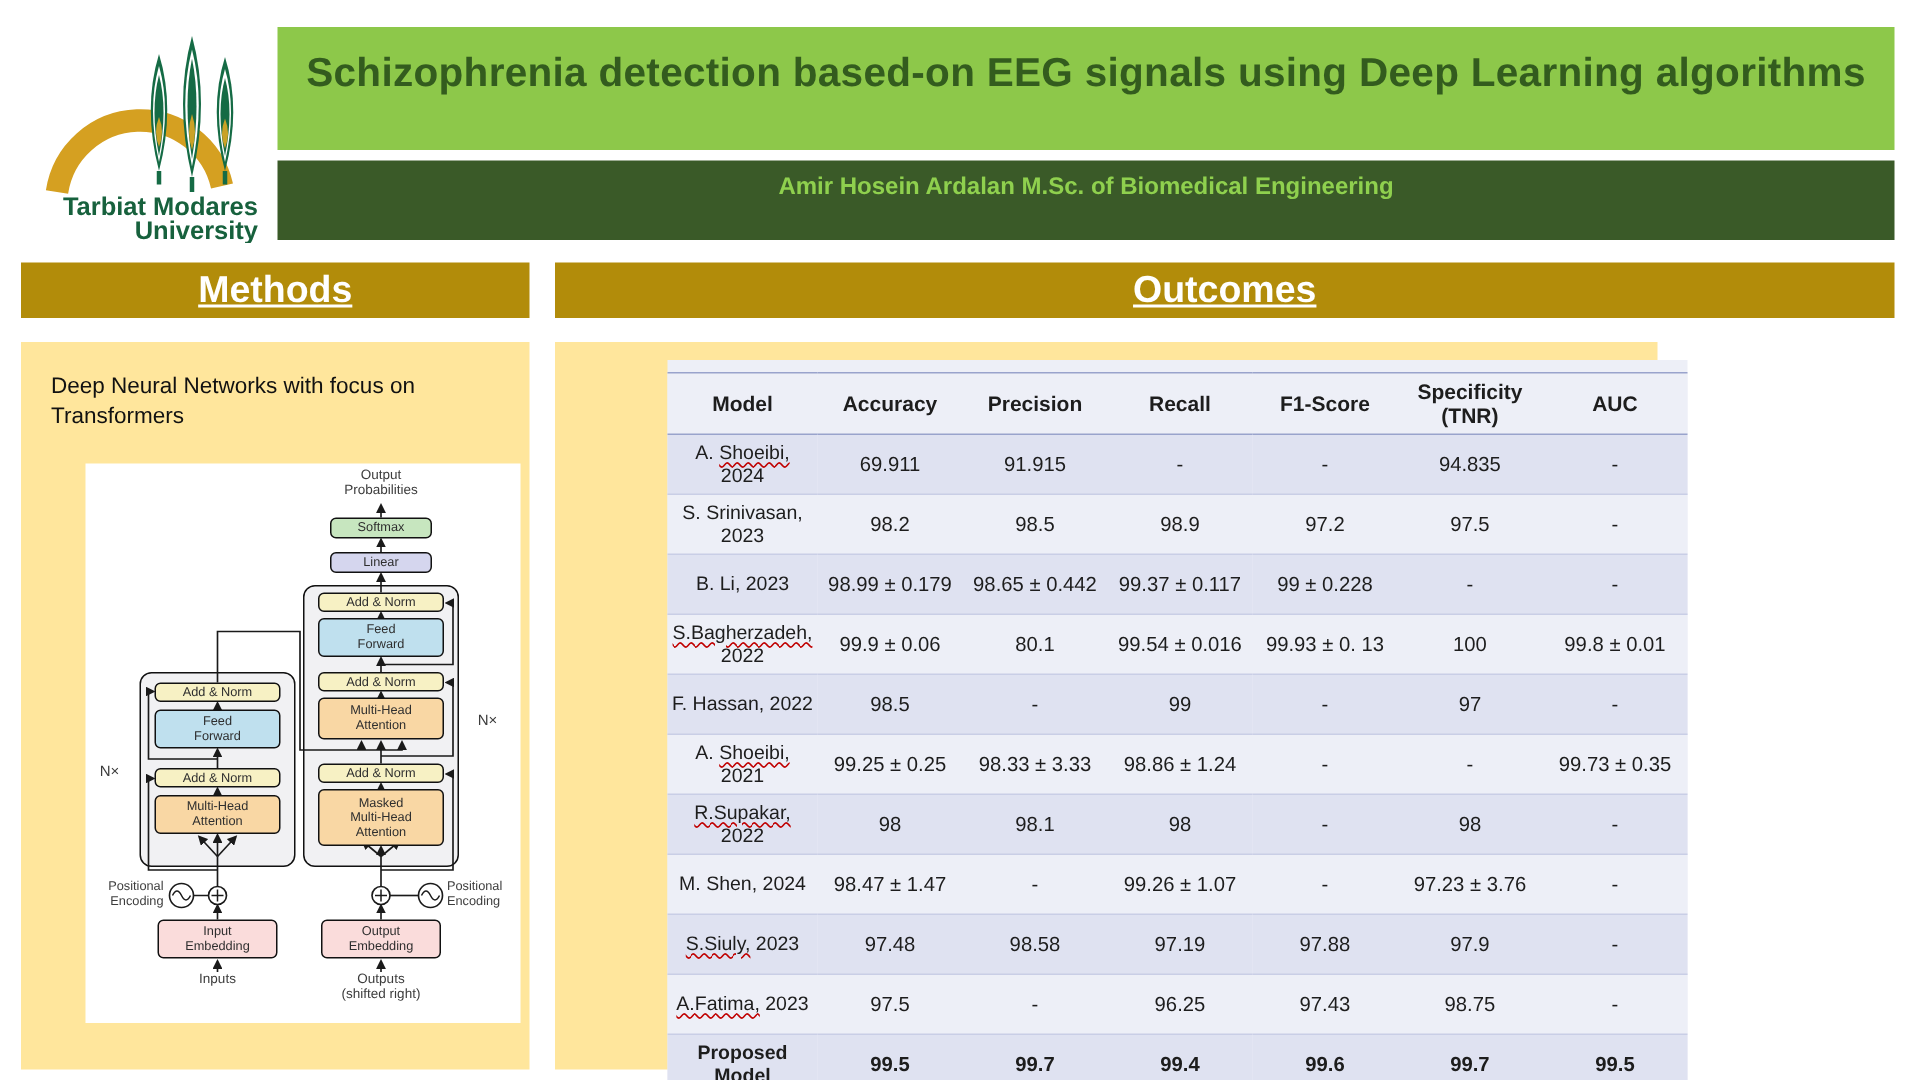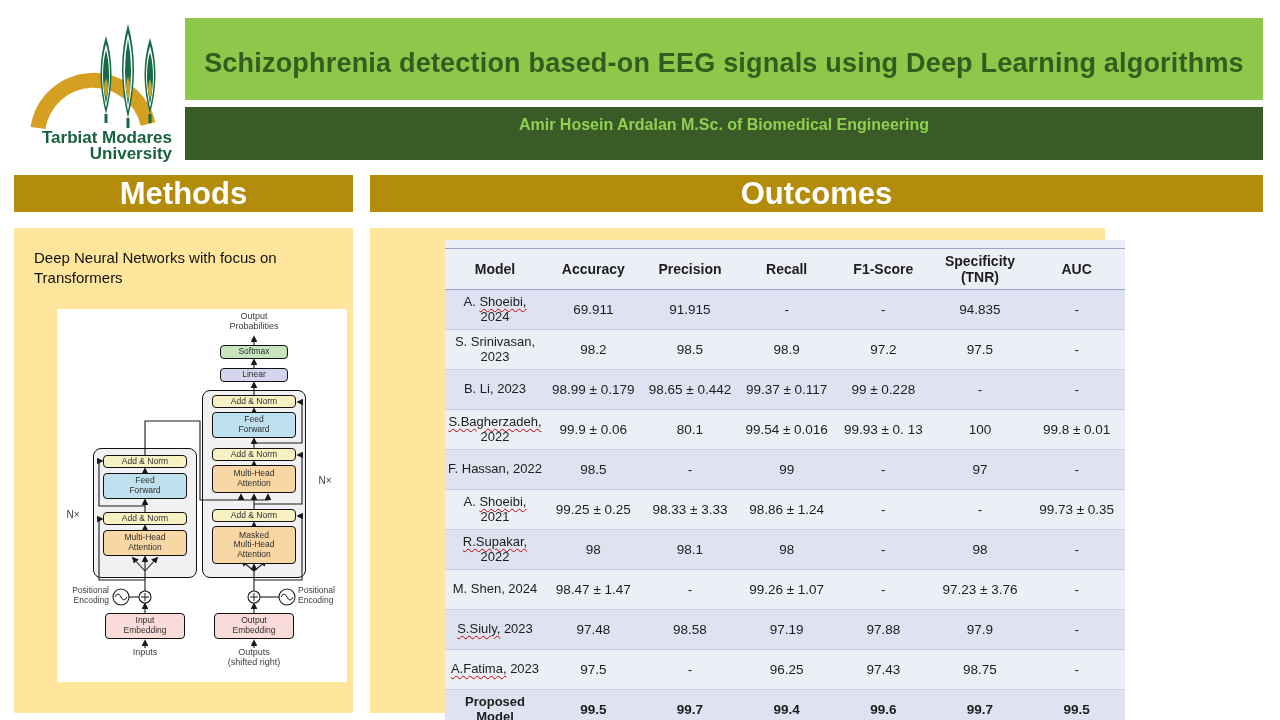--- a/index.html
+++ b/index.html
@@ -1,28 +1,28 @@
 <!DOCTYPE html>
 <html><head>
 <meta charset="utf-8">
 <style>
   html,body{margin:0;padding:0;background:#888;}
   .slide{position:relative;width:1280px;height:720px;background:#ffffff;overflow:hidden;
          font-family:"Liberation Sans",sans-serif;}
   
   .logo-box{position:absolute;left:20px;top:10px;width:164px;height:152px;}
   .title-banner{position:absolute;left:185px;top:18px;width:1078px;height:82px;background:#8dc84a;
-                display:flex;justify-content:center;align-items:flex-start;padding-top:30px;box-sizing:border-box;}
+                display:flex;justify-content:center;align-items:flex-start;padding-top:15px;box-sizing:border-box;}
   .title-banner .t{font-size:27px;font-weight:bold;color:#335c1e;letter-spacing:0.2px;}
   .subtitle-banner{position:absolute;left:185px;top:107px;width:1078px;height:53px;background:#3a5a28;
                 display:flex;justify-content:center;align-items:flex-start;padding-top:9px;box-sizing:border-box;}
   .subtitle-banner .t{font-size:16px;font-weight:bold;color:#8fd04e;}
   
   .sec-header{position:absolute;height:37px;background:#b28c0a;display:flex;align-items:center;justify-content:center;}
-  .sec-header .t{color:#ffffff;font-weight:bold;font-size:31px;}
+  .sec-header .t{color:#ffffff;font-weight:bold;font-size:25px;text-decoration:underline;}
   .methods-header{left:14px;top:175px;width:339px;}
   .outcomes-header{left:370px;top:175px;width:893px;}
   
   .panel{position:absolute;top:228px;height:485px;background:#ffe69c;}
   .methods-panel{left:14px;width:339px;}
   .outcomes-panel{left:370px;width:735px;}
   .methods-intro{position:absolute;left:20px;top:20px;width:305px;font-size:15px;color:#111;line-height:1.3;}
   
   .table-wrap{position:absolute;left:75px;top:12px;width:680px;background:#edeff7;
               padding:8px 0 6px 0;border-bottom:1px solid #c9cee6;}

